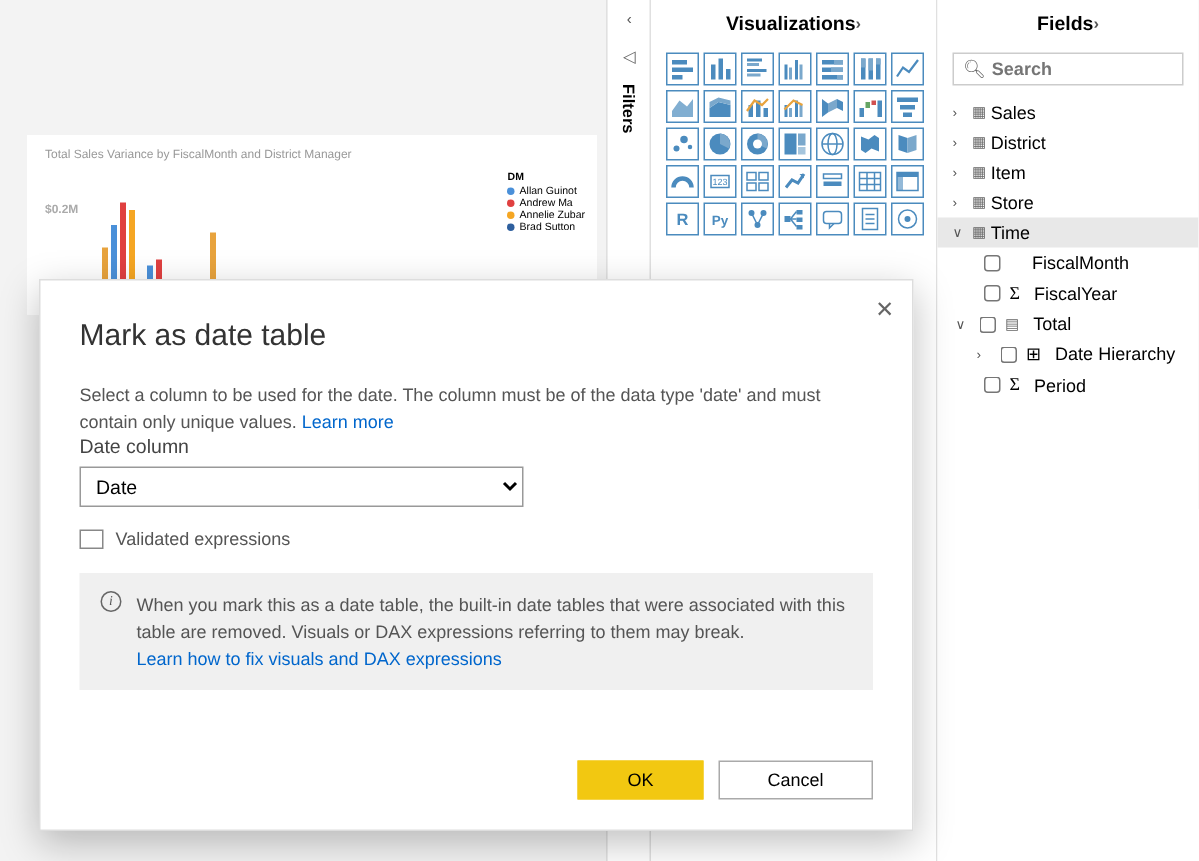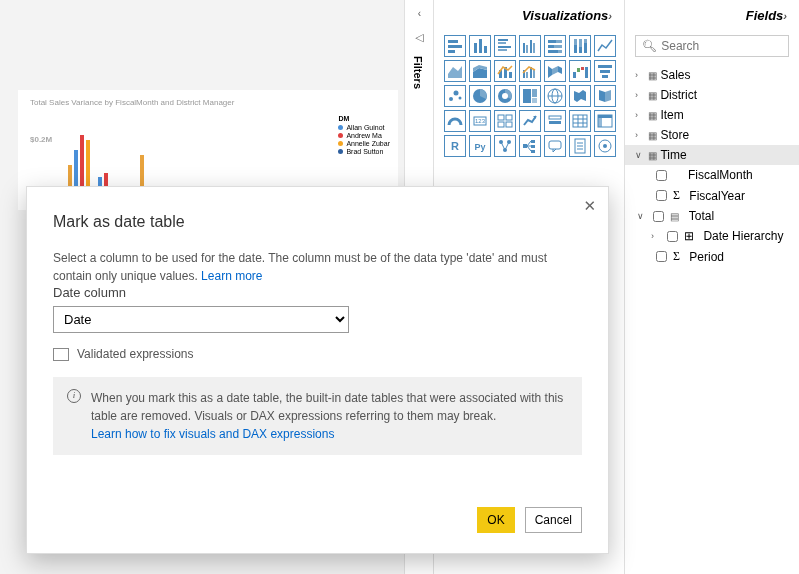--- a/index.html
+++ b/index.html
@@ -15,53 +15,53 @@
 .legend-area { position: absolute; right: 8px; top: 0; font-size: 7px; }
 .legend-item { display: flex; align-items: center; gap: 3px; margin-bottom: 1px; }
 .legend-dot { width: 5px; height: 5px; border-radius: 50%; }
 
 .filters-strip { position: absolute; left: 406px; top: 0; width: 28px; height: 574px; border-right: 1px solid #e0e0e0; background: #fff; }
 .filters-chevron { text-align: center; padding: 8px 0; font-size: 10px; color: #555; }
 .filters-label { writing-mode: vertical-rl; text-orientation: mixed; font-size: 11px; font-weight: 600; padding: 8px 6px; }
 .filters-icon { text-align: center; font-size: 11px; color: #666; padding: 4px 0; }
 
 .viz-pane { position: absolute; left: 434px; top: 0; width: 191px; height: 574px; border-right: 1px solid #e0e0e0; background: #fff; }
-.pane-header { display: flex; justify-content: flex-end; align-items: center; padding: 8px 12px; font-size: 13px; font-weight: 600; font-style: italic; }
+.pane-header { display: flex; justify-content: center; align-items: center; padding: 8px 12px; font-size: 13px; font-weight: 600; }
 .pane-header .chev { font-size: 11px; color: #555; }
 .viz-grid { display: grid; grid-template-columns: repeat(7, 22px); gap: 3px; padding: 4px 10px; }
 .viz-icon { width: 22px; height: 22px; border: 1px solid #4b8bbe; background: #fff; display: flex; align-items: center; justify-content: center; }
 .viz-icon svg { width: 18px; height: 18px; }
 
 .fields-pane { position: absolute; left: 625px; top: 0; width: 174px; height: 574px; background: #fff; }
 .search-box { margin: 4px 10px 8px; border: 1px solid #ccc; display: flex; align-items: center; padding: 3px 6px; }
 .search-box .mag { font-size: 12px; color: #666; margin-right: 4px; }
-.search-box input { border: none; outline: none; font-size: 12px; width: 100%; }
+.search-box input { border: none; outline: none; font-size: 12px; width: 100%; font-weight: bold; }
 .field-tree { font-size: 12px; }
 .tree-row { display: flex; align-items: center; padding: 3px 6px 3px 10px; cursor: default; gap: 3px; }
 .tree-row.sel { background: #e8e8e8; }
 .tree-row .tog { width: 10px; font-size: 9px; color: #555; }
 .tree-row .tbl-icon { font-size: 10px; color: #666; }
 .tree-row.indent1 { padding-left: 28px; }
 .tree-row.indent2 { padding-left: 42px; }
 .tree-row input[type=checkbox] { margin: 0 3px; width: 11px; height: 11px; }
 .sigma { font-family: serif; }
 
 .dialog { position: absolute; left: 26px; top: 186px; width: 583px; height: 368px; background: #fff; box-shadow: 0 8px 24px rgba(0,0,0,0.25); border: 1px solid #ddd; padding: 26px; }
 .dialog .close { position: absolute; right: 12px; top: 10px; font-size: 15px; color: #666; cursor: pointer; }
-.dialog h1 { font-size: 16px; font-weight: 400; color: #333; margin-bottom: 18px; }
+.dialog h1 { font-size: 20px; font-weight: 400; color: #333; margin-bottom: 18px; }
 .dialog p.desc { font-size: 12px; color: #555; line-height: 1.5; }
 .dialog a { color: #0066cc; text-decoration: none; }
 .dialog .field-label { font-size: 13px; color: #444; margin-bottom: 6px; }
 .dialog select { width: 296px; padding: 4px 6px; font-size: 13px; border: 1px solid #999; background: #fff; }
 .validated { display: flex; align-items: center; gap: 8px; margin-top: 14px; font-size: 12px; color: #555; }
 .validated .vicon { width: 16px; height: 13px; border: 1px solid #888; display: inline-block; position: relative; }
 .info-box { background: #f0f0f0; padding: 12px 14px; margin-top: 16px; font-size: 12px; color: #555; line-height: 1.5; display: flex; gap: 10px; }
 .info-box .iicon { width: 14px; height: 14px; border: 1px solid #666; border-radius: 50%; flex-shrink: 0; display: flex; align-items: center; justify-content: center; font-size: 9px; font-style: italic; font-family: serif; }
 .btn-row { position: absolute; right: 26px; bottom: 20px; display: flex; gap: 10px; }
-.btn { padding: 5px 9px; font-size: 12px; border: 1px solid #aaa; background: #fff; cursor: pointer; }
+.btn { padding: 5px 32px; font-size: 12px; border: 1px solid #aaa; background: #fff; cursor: pointer; }
 .btn.primary { background: #f2c811; border-color: #f2c811; }
 </style>
 </head>
 <body>
 
 <div class="canvas">
   <div class="report-preview">
     <div class="report-title">Total Sales Variance by FiscalMonth and District Manager</div>
     <div class="chart-area">
       <div class="y-label">$0.2M</div>

